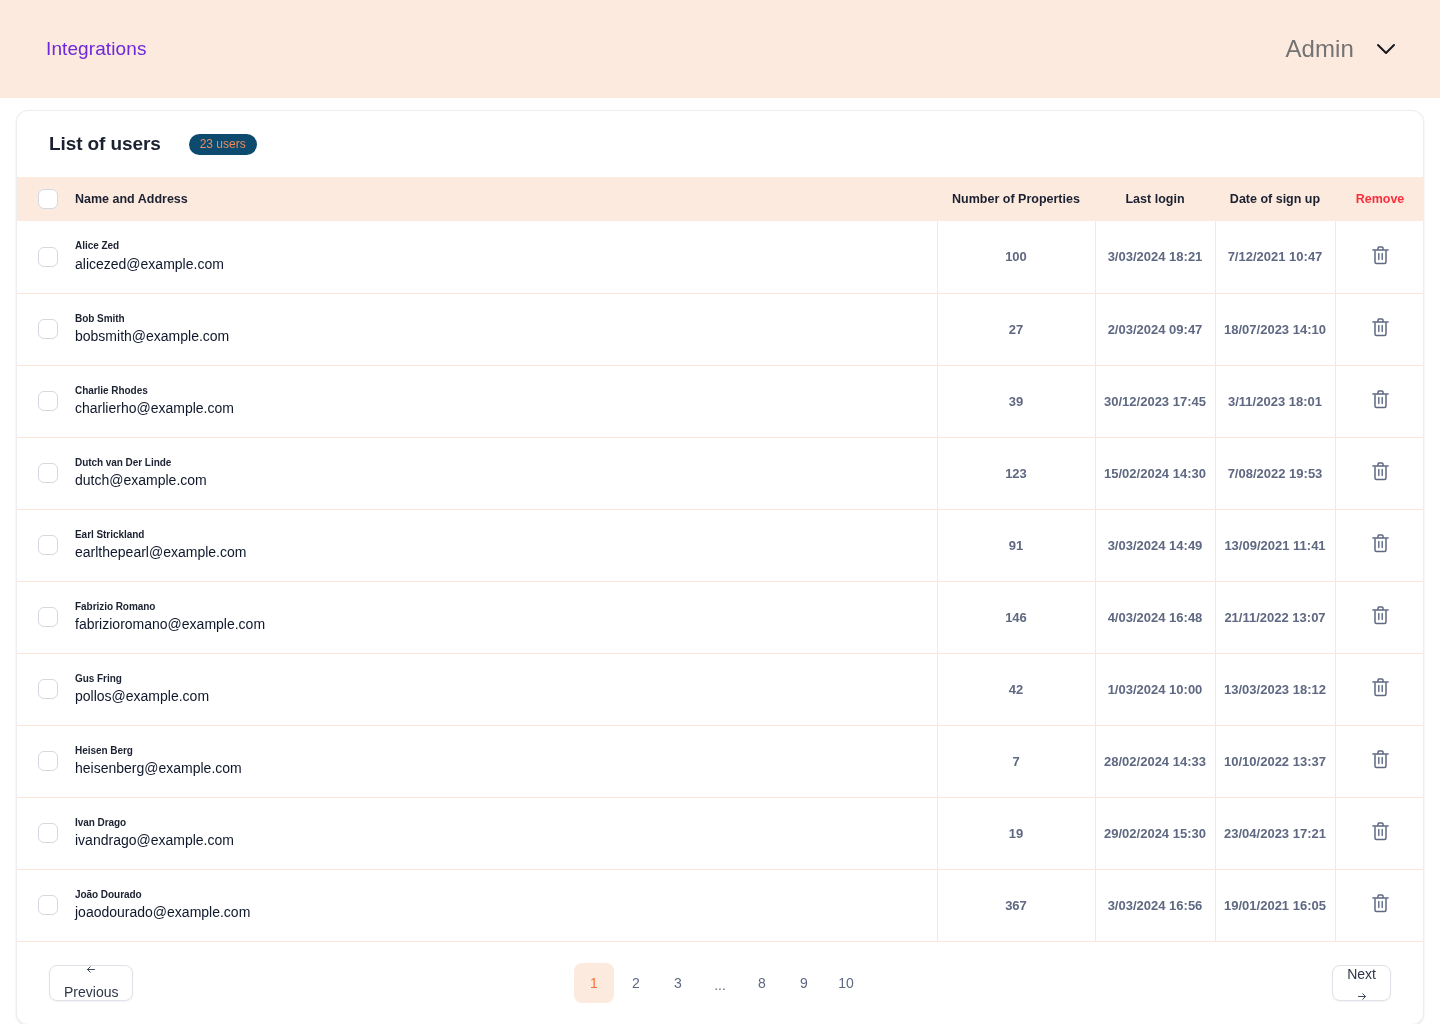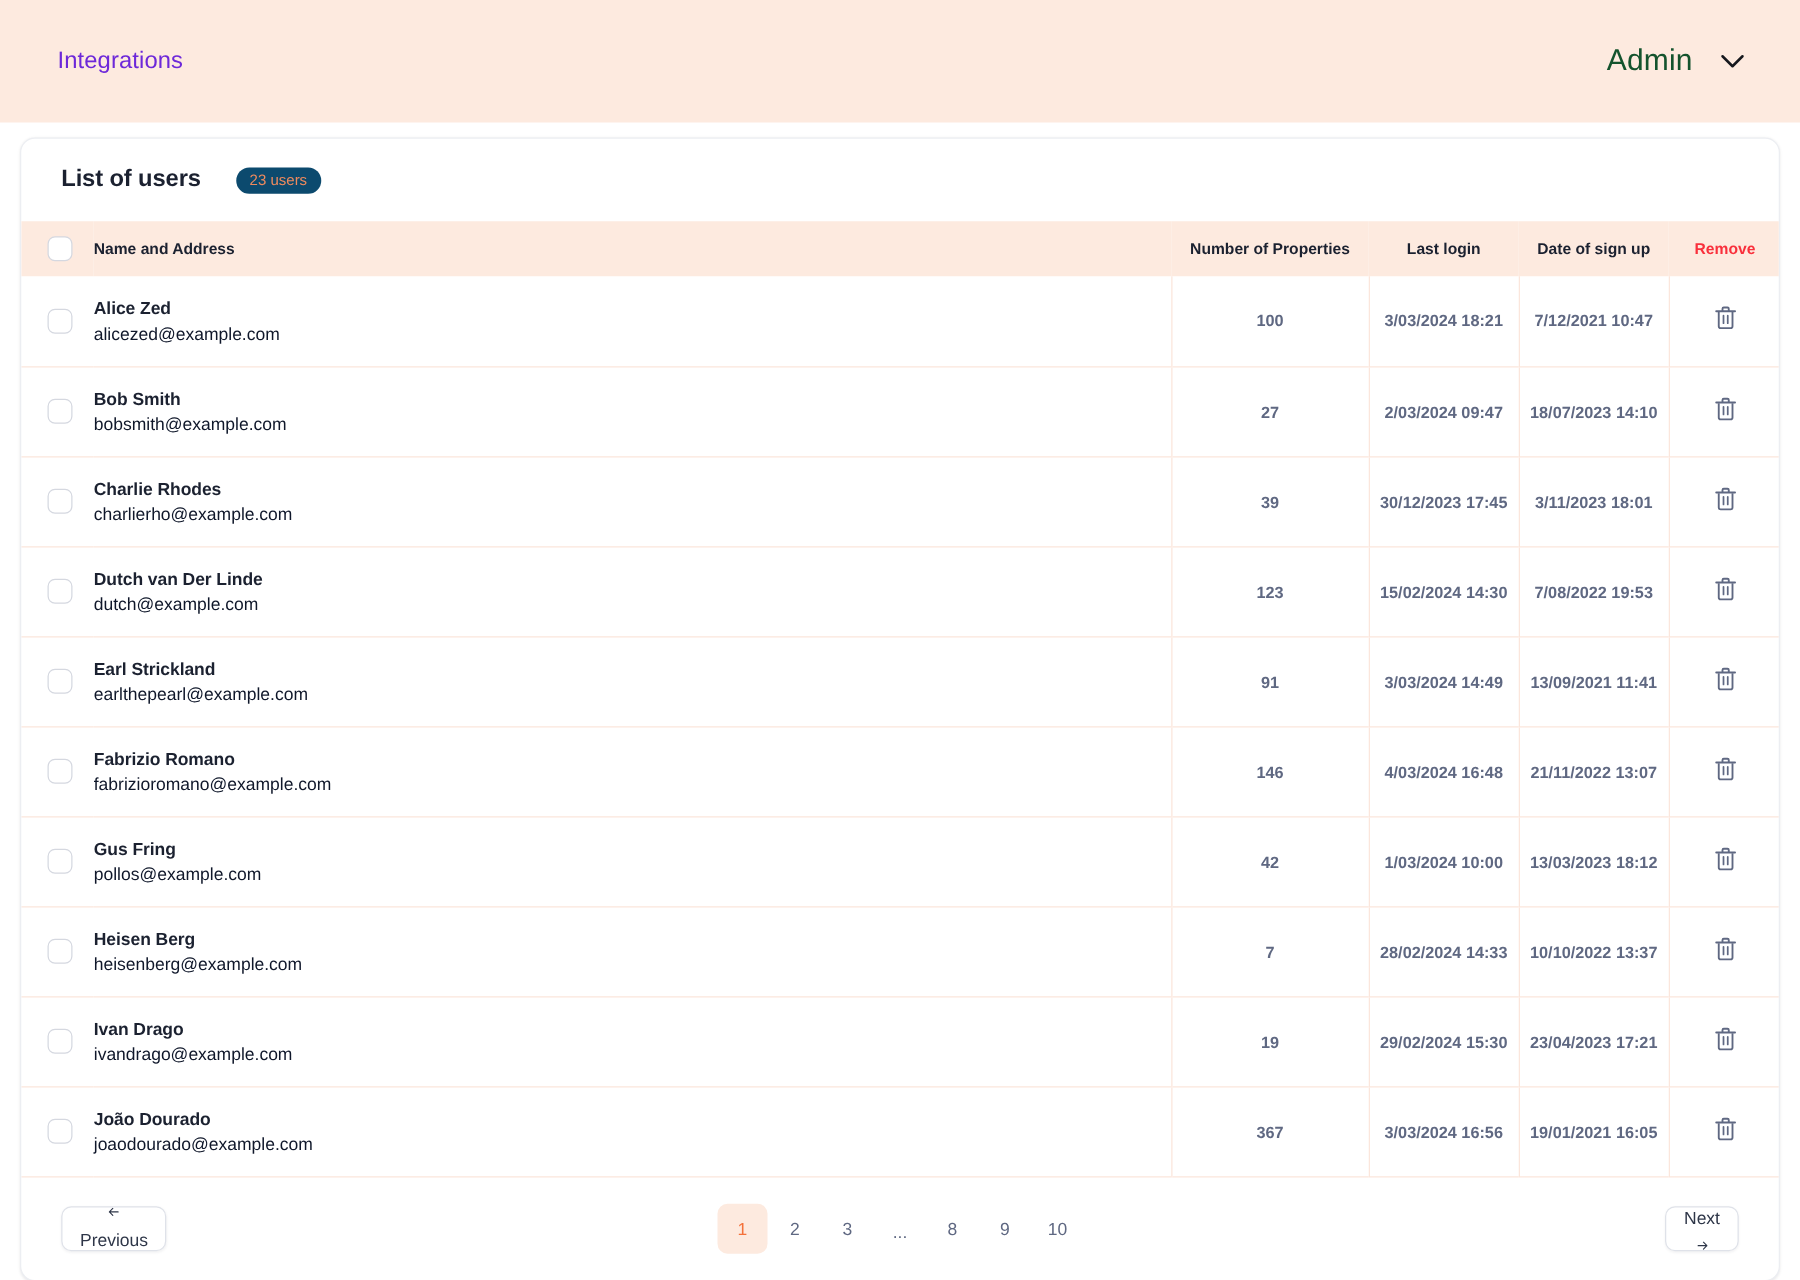--- a/index.html
+++ b/index.html
@@ -59,21 +59,21 @@
     letter-spacing: 0.1px;
   }
   .account {
     display: flex;
     align-items: center;
     gap: 22px;
     cursor: pointer;
   }
   .account-name {
     font-size: 24px;
-    color: #14532d;
+    color: #737373;
     letter-spacing: 0.1px;
     margin-left: 19px;
   }
   .chev { width: 20px; height: 12px; display: block; }
 
   
   .card {
     position: absolute;
     left: 16px;
     top: 110px;
@@ -126,21 +126,21 @@
   col.c-signup{ width: 120px; }
   col.c-rm    { width: 90px; }
 
   tbody tr { height: 72px; border-bottom: 1px solid #fbe6dc; }
   tbody tr:last-child { border-bottom: 1px solid #fbe6dc; }
   td { padding: 0; vertical-align: middle; }
 
   .cell-check { padding-left: 0; text-align: right; padding-right: 17px; }
   .cell-name { padding-left: 0; }
   .uname {
-    font-size: 14px;
+    font-size: 10px;
     font-weight: bold;
     color: #1b2130;
     line-height: 1.45;
     letter-spacing: -0.05px;
   }
   .uemail {
     font-size: 14px;
     color: #0f172a;
     line-height: 1.45;
   }

